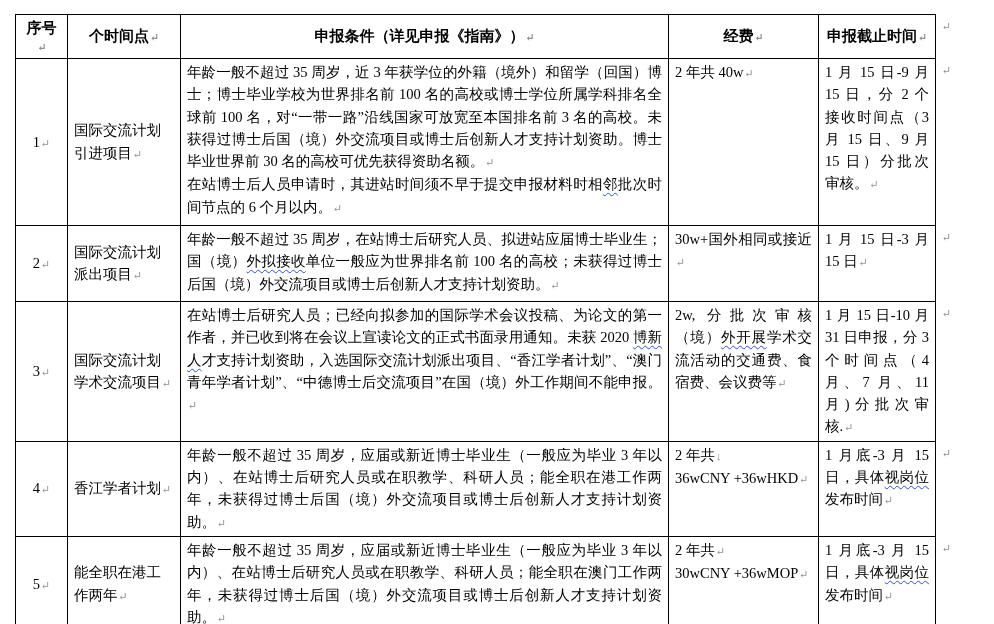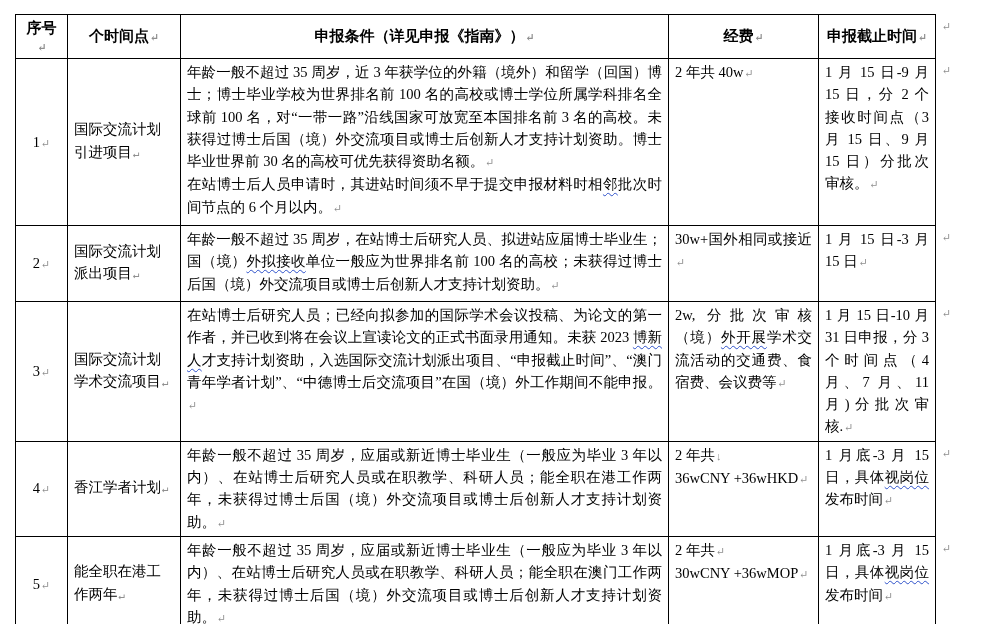--- a/index.html
+++ b/index.html
@@ -6,21 +6,21 @@
   body{width:994px;height:624px;overflow:hidden;
        font-family:"Liberation Serif","DejaVu Serif",serif;color:#000;}
   .page{position:relative;width:988px;height:624px;background:#fff;}
   table{border-collapse:collapse;table-layout:fixed;
         position:absolute;left:15px;top:14px;width:920px;}
   th,td{border:1.5px solid #000;padding:2px 6px;overflow:hidden;}
   th{font-weight:bold;font-size:15px;text-align:center;vertical-align:middle;}
   thead tr{height:44px;}
   td{font-size:14.5px;margin-top:18px;}
   .num-cell{text-align:center;vertical-align:middle;}
-  .name-cell{text-align:left;vertical-align:middle;line-height:22.3px;font-family:Liberation Mono, monospace;}
+  .name-cell{text-align:left;vertical-align:middle;line-height:22.3px;}
   .cond-cell,.fund-cell,.dl-cell{vertical-align:top;text-align:justify;line-height:22.3px;}
   #table-body tr:nth-child(1){height:167px;}
   #table-body tr:nth-child(2){height:76px;}
   #table-body tr:nth-child(3){height:90px;}
   #table-body tr:nth-child(4){height:72px;}
   #table-body tr:nth-child(5){height:73px;}
   #table-body tr:nth-child(6){height:70px;}
   .para{margin:0;}
   .wavy{text-decoration:underline;text-decoration-style:wavy;
         text-decoration-color:#2e51c9;text-decoration-thickness:1px;
@@ -96,21 +96,21 @@
           </td>
         </tr>
         <tr>
           <td class="num-cell">
             <div class="para"><span>3</span><span class="mark">↵</span></div>
           </td>
           <td class="name-cell">
             <div class="para"><span>国际交流计划学术交流项目</span><span class="mark">↵</span></div>
           </td>
           <td class="cond-cell">
-            <div class="para"><span>在站博士后研究人员；已经向拟参加的国际学术会议投稿、为论文的第一作者，并已收到将在会议上宣读论文的正式书面录用通知。未获 2023 </span><span class="wavy">博新人</span><span>才支持计划资助，入选国际交流计划派出项目、“申报截止时间”、“澳门青年学者计划”、“中德博士后交流项目”在国（境）外工作期间不能申报。</span><span class="mark">↵</span></div>
+            <div class="para"><span>在站博士后研究人员；已经向拟参加的国际学术会议投稿、为论文的第一作者，并已收到将在会议上宣读论文的正式书面录用通知。未获 2020 </span><span class="wavy">博新人</span><span>才支持计划资助，入选国际交流计划派出项目、“香江学者计划”、“澳门青年学者计划”、“中德博士后交流项目”在国（境）外工作期间不能申报。</span><span class="mark">↵</span></div>
           </td>
           <td class="fund-cell">
             <div class="para"><span>2w, 分批次审核（境）</span><span class="wavy">外开展</span><span>学术交流活动的交通费、食宿费、会议费等</span><span class="mark">↵</span></div>
           </td>
           <td class="dl-cell">
             <div class="para"><span>1 月 15 日-10 月 31 日申报，分 3 个时间点（4 月、7 月、11 月)分批次审核.</span><span class="mark">↵</span></div>
           </td>
         </tr>
         <tr>
           <td class="num-cell">

